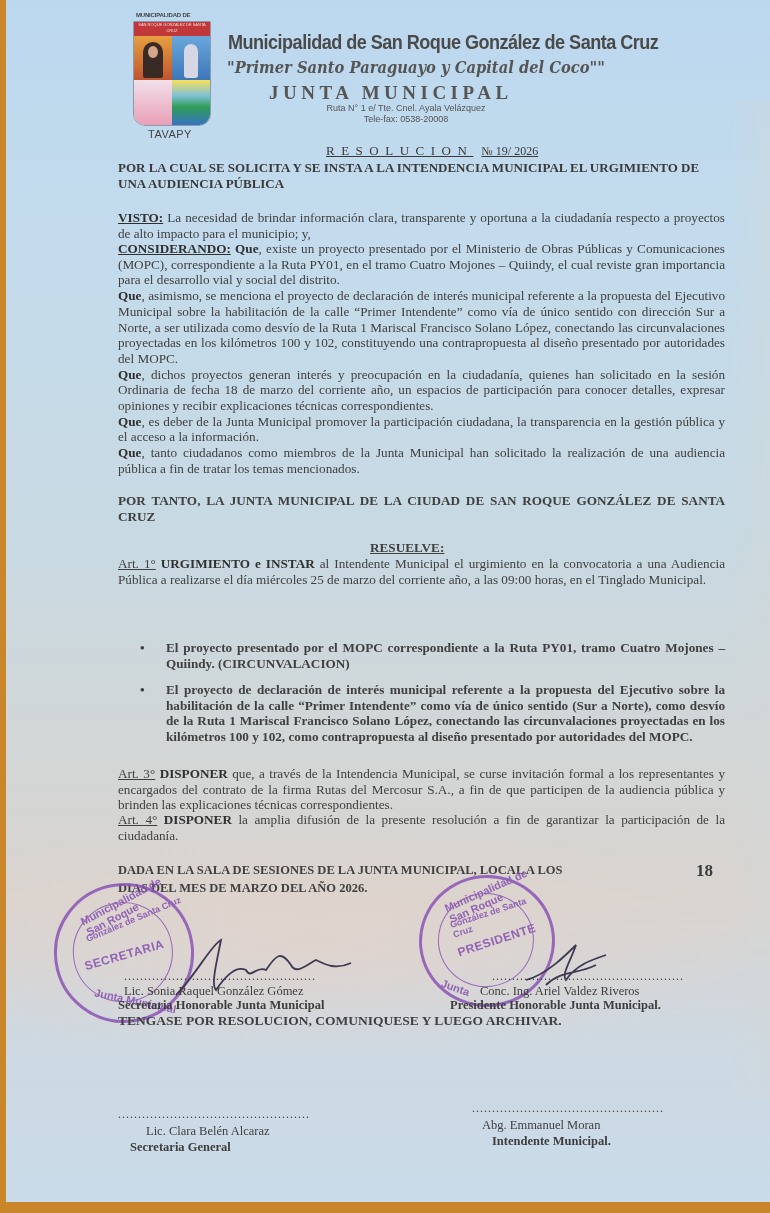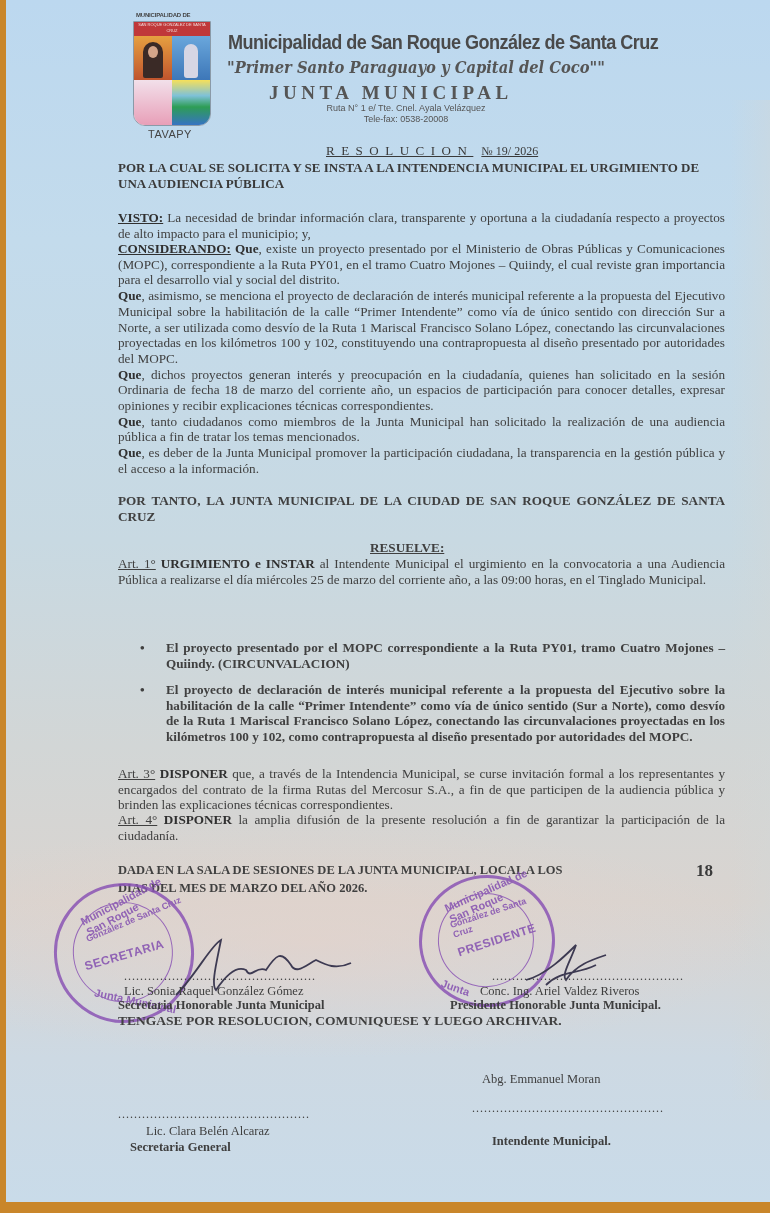--- a/index.html
+++ b/index.html
@@ -102,22 +102,22 @@
   <div class="abs subject">POR LA CUAL SE SOLICITA Y SE INSTA A LA INTENDENCIA MUNICIPAL EL URGIMIENTO DE UNA AUDIENCIA PÚBLICA</div>
 
   <div class="block doc" style="top:210px;">
     <b class="u">VISTO:</b><span> La necesidad de brindar información clara, transparente y oportuna a la ciudadanía respecto a proyectos de alto impacto para el municipio; y,</span>
   </div>
 
   <div class="block doc" style="top:241px;">
     <span class="line"><b class="u">CONSIDERANDO:</b> <b>Que</b><span>, existe un proyecto presentado por el Ministerio de Obras Públicas y Comunicaciones (MOPC), correspondiente a la Ruta PY01, en el tramo Cuatro Mojones – Quiindy, el cual reviste gran importancia para el desarrollo vial y social del distrito.</span></span>
     <span class="line"><b>Que</b><span>, asimismo, se menciona el proyecto de declaración de interés municipal referente a la propuesta del Ejecutivo Municipal sobre la habilitación de la calle “Primer Intendente” como vía de único sentido con dirección Sur a Norte, a ser utilizada como desvío de la Ruta 1 Mariscal Francisco Solano López, conectando las circunvalaciones proyectadas en los kilómetros 100 y 102, constituyendo una contrapropuesta al diseño presentado por autoridades del MOPC.</span></span>
     <span class="line"><b>Que</b><span>, dichos proyectos generan interés y preocupación en la ciudadanía, quienes han solicitado en la sesión Ordinaria de fecha 18 de marzo del corriente año, un espacios de participación para conocer detalles, expresar opiniones y recibir explicaciones técnicas correspondientes.</span></span>
+    <span class="line"><b>Que</b><span>, es deber de la Junta Municipal promover la participación ciudadana, la transparencia en la gestión pública y el acceso a la información.</span></span>
     <span class="line"><b>Que</b><span>, tanto ciudadanos como miembros de la Junta Municipal han solicitado la realización de una audiencia pública a fin de tratar los temas mencionados.</span></span>
-    <span class="line"><b>Que</b><span>, es deber de la Junta Municipal promover la participación ciudadana, la transparencia en la gestión pública y el acceso a la información.</span></span>
   </div>
 
   <div class="abs doc porTanto">POR TANTO, LA JUNTA MUNICIPAL DE LA CIUDAD DE SAN ROQUE GONZÁLEZ DE SANTA CRUZ</div>
   <div class="abs doc resuelve">RESUELVE:</div>
 
   <div class="block doc" style="top:556px;">
     <span class="u">Art. 1°</span><b> URGIMIENTO e INSTAR</b><span> al Intendente Municipal el urgimiento en la convocatoria a una Audiencia Pública a realizarse el día miércoles 25 de marzo del corriente año, a las 09:00 horas, en el Tinglado Municipal.</span>
   </div>
   <div class="abs doc bul" style="top:640px;">
     <span class="bul-dot">•</span><span>El proyecto presentado por el MOPC correspondiente a la Ruta PY01, tramo Cuatro Mojones – Quiindy. (CIRCUNVALACION)</span>
@@ -169,15 +169,15 @@
   <div class="abs sig" style="left:474px; top:984px;">Conc. Ing. Ariel Valdez Riveros</div>
   <div class="abs sig" style="left:444px; top:998px; font-weight:bold;">Presidente Honorable Junta Municipal.</div>
 
   <div class="abs doc" style="left:112px; top:1013px; font-weight:bold; font-size:13.5px; white-space:nowrap;">TENGASE POR RESOLUCION, COMUNIQUESE Y LUEGO ARCHIVAR.</div>
 
   <div class="abs sig dots" style="left:112px; top:1107px;">................................................</div>
   <div class="abs sig" style="left:112px; top:1124px;margin-left:28px;">Lic. Clara Belén Alcaraz</div>
   <div class="abs sig" style="left:124px; top:1140px; font-weight:bold;">Secretaria General</div>
 
   <div class="abs sig dots" style="left:466px; top:1101px;">................................................</div>
-  <div class="abs sig" style="left:476px; top:1072px;">Abg. Emmanuel Moran</div>
+  <div class="abs sig" style="left:476px; top:1118px;">Abg. Emmanuel Moran</div>
   <div class="abs sig" style="left:486px; top:1134px; font-weight:bold;">Intendente Municipal.</div>
 </div>
 
 </body></html>

